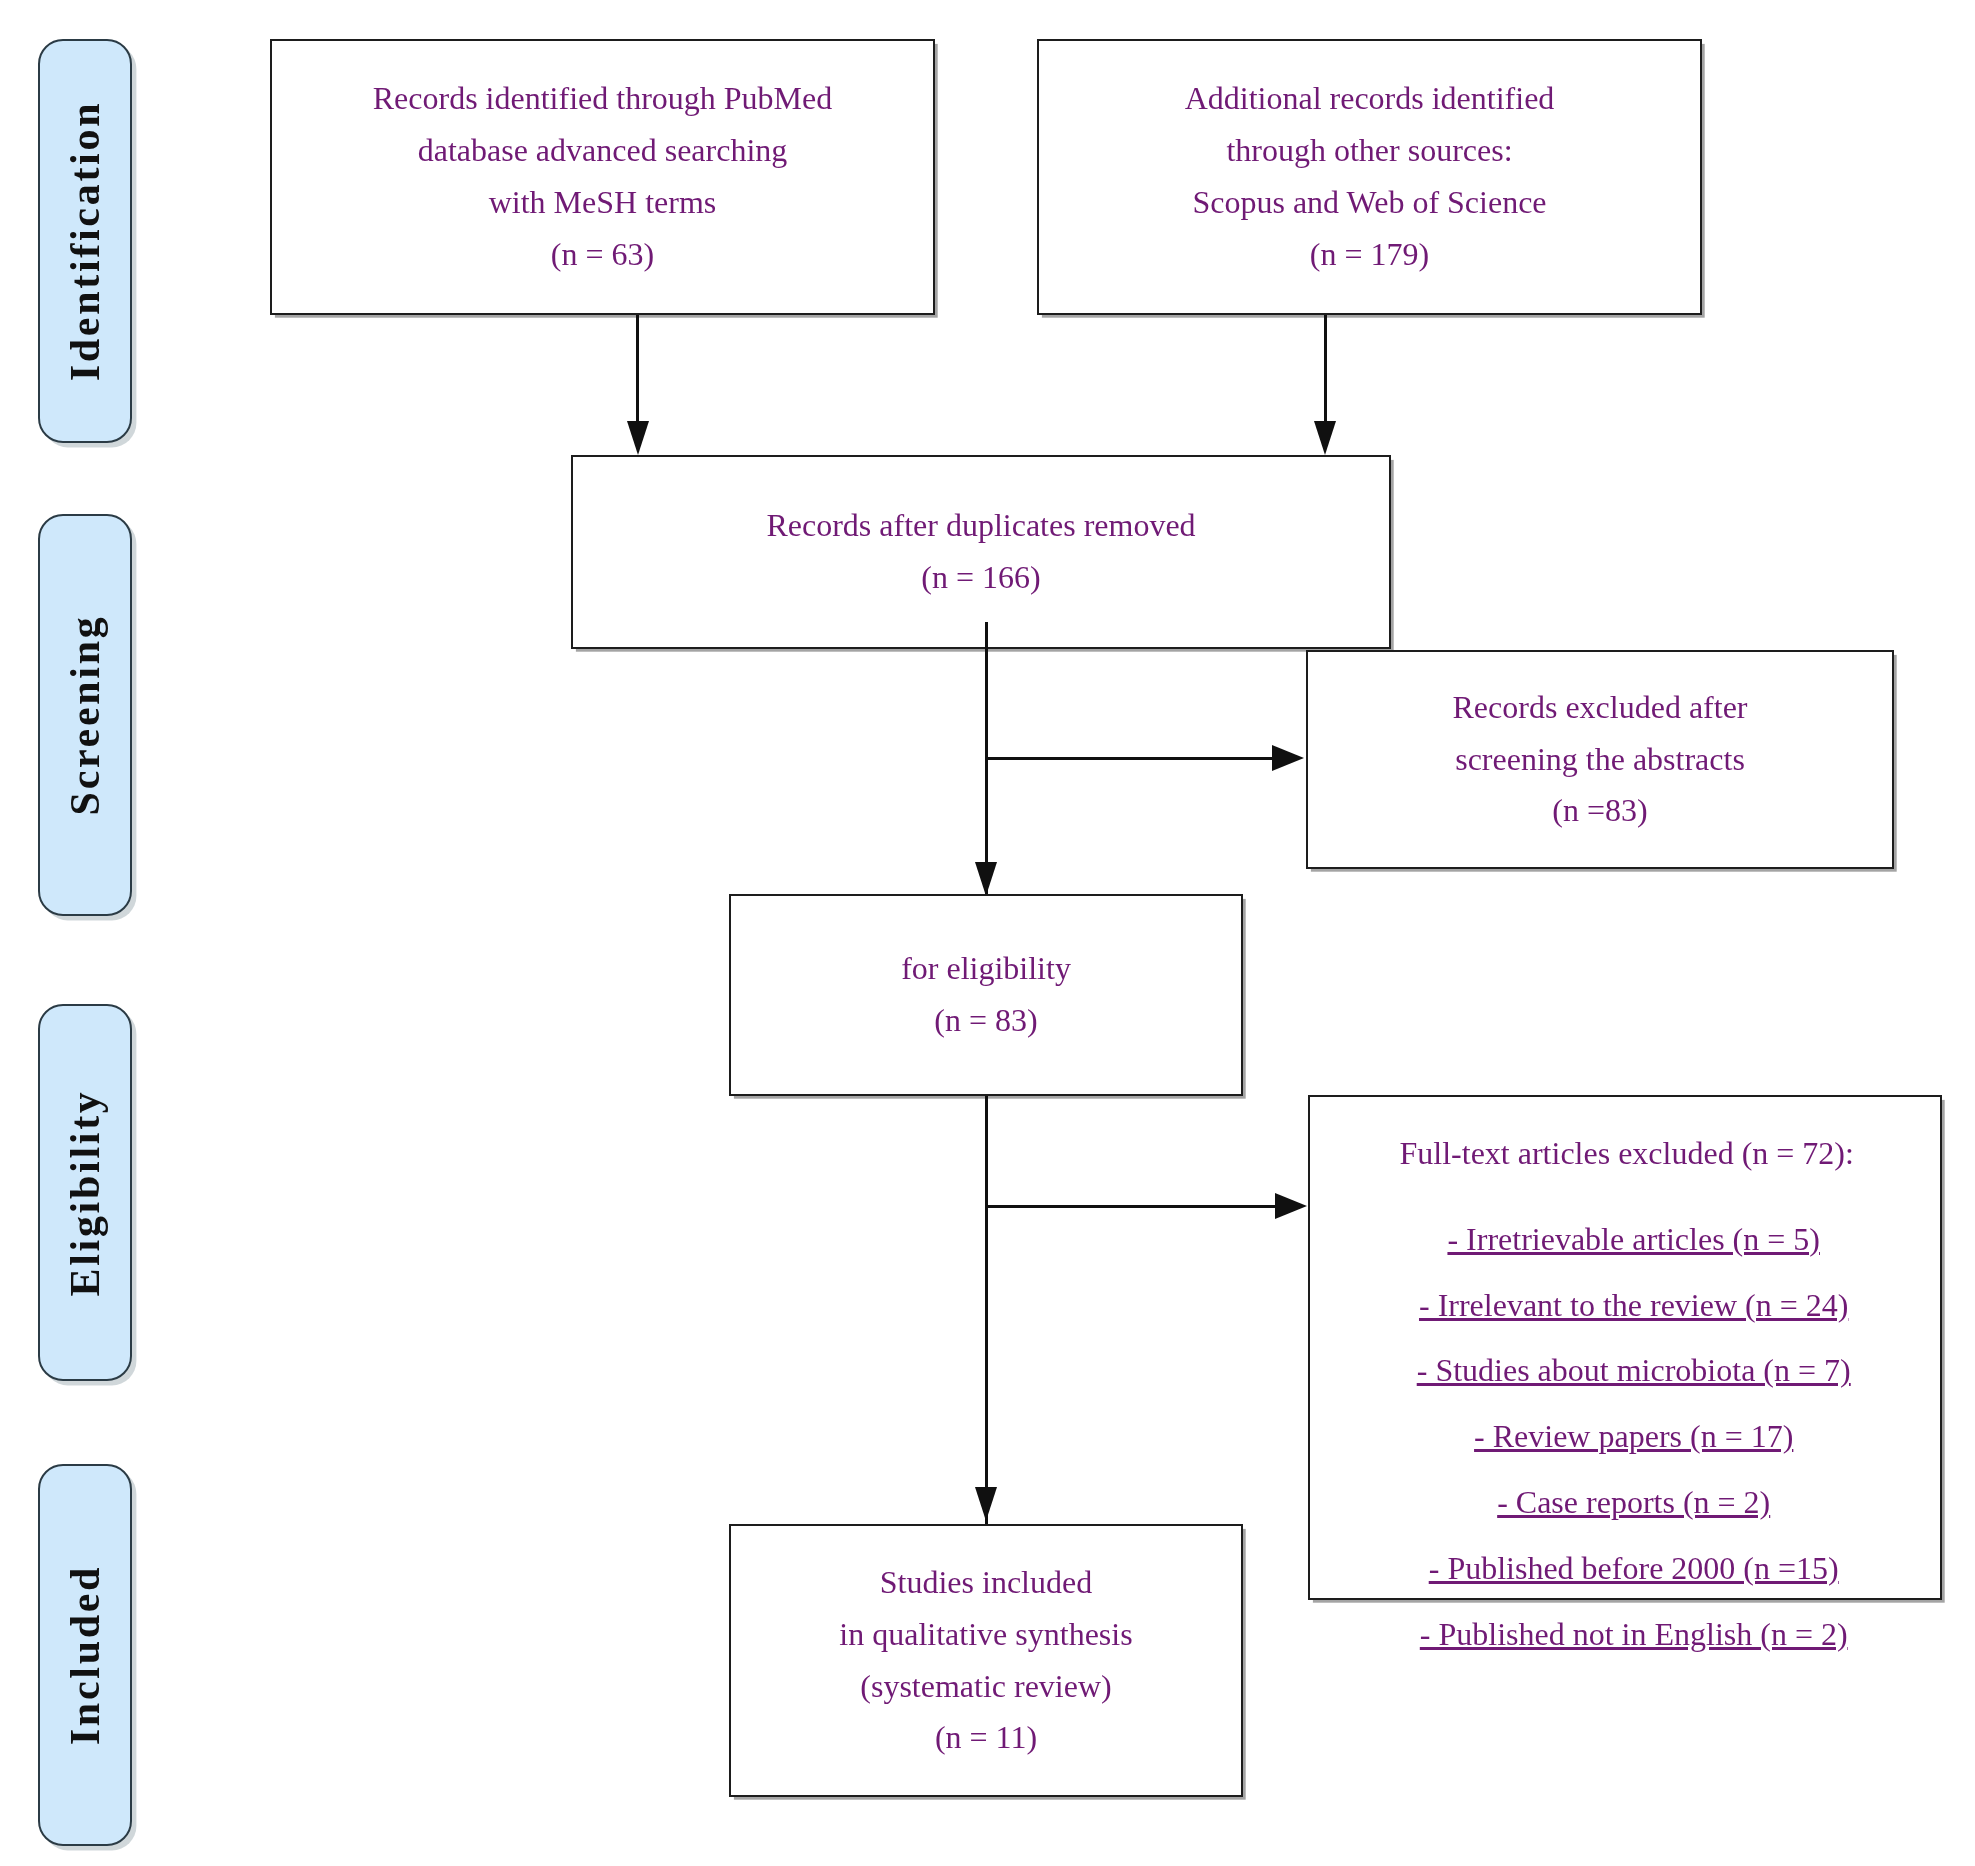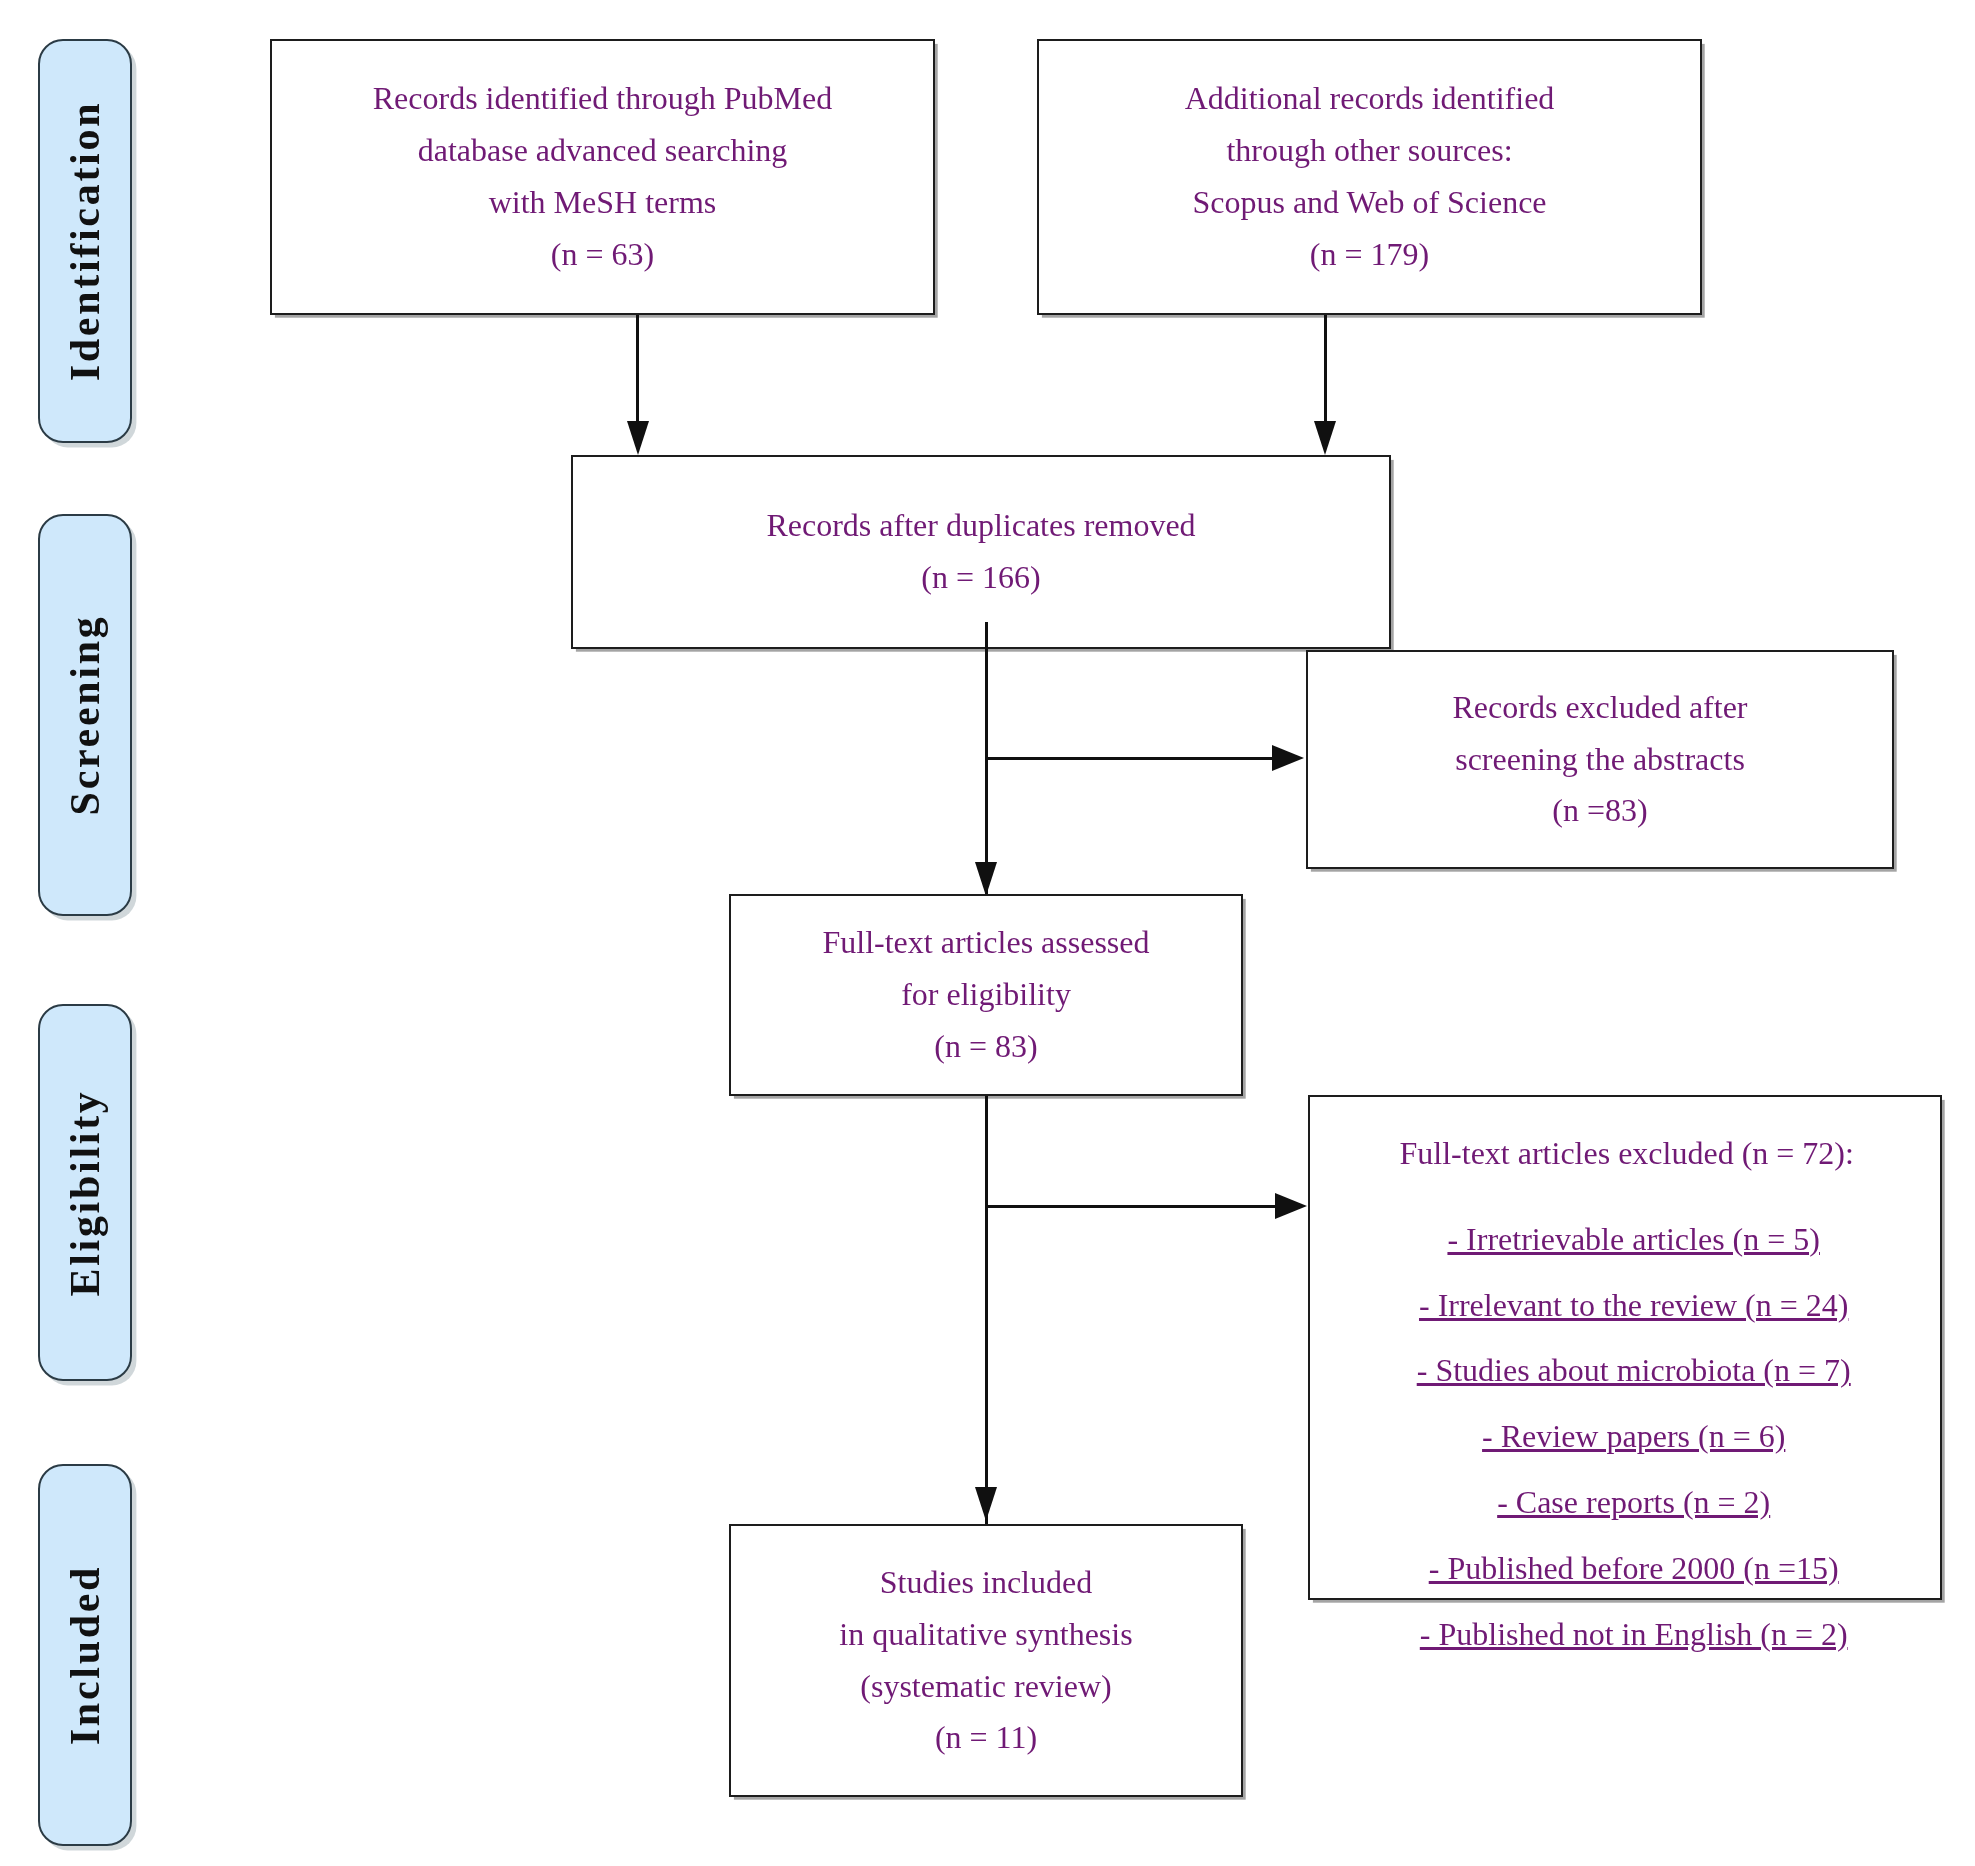--- a/index.html
+++ b/index.html
@@ -156,37 +156,36 @@
   <div class="hline" style="left:985px; top:757px; width:287px;"></div>
   <div class="arrow-right" style="left:1272px; top:745px;"></div>
 
   <div class="flow-box" style="left:1306px; top:650px; width:588px; height:219px;">
     <span class="line">Records excluded after</span>
     <span class="line">screening the abstracts</span>
     <span class="line">(n =83)</span>
   </div>
 
   <div class="flow-box" style="left:729px; top:894px; width:514px; height:202px;">
-    <span class="line">Full-text articles assessed</span>
     <span class="line">for eligibility</span>
     <span class="line">(n = 83)</span>
   </div>
 
   <div class="vline" style="left:985px; top:1096px; height:432px;"></div>
   <div class="arrow-down" style="left:975px; top:1487px;"></div>
 
   <div class="hline" style="left:985px; top:1205px; width:290px;"></div>
   <div class="arrow-right" style="left:1275px; top:1193px;"></div>
 
   <div class="flow-box listbox" style="left:1308px; top:1095px; width:634px; height:505px;">
     <span class="heading">Full-text articles excluded (n =  72):</span>
     <span class="bullet">- Irretrievable articles (n = 5)</span>
     <span class="bullet">- Irrelevant to the review (n = 24)</span>
     <span class="bullet">- Studies about microbiota (n = 7)</span>
-    <span class="bullet">- Review papers (n = 6)</span>
+    <span class="bullet">- Review papers (n = 17)</span>
     <span class="bullet">- Case reports (n = 2)</span>
     <span class="bullet">- Published before 2000 (n =15)</span>
     <span class="bullet">- Published not in English (n = 2)</span>
   </div>
 
   <div class="flow-box" style="left:729px; top:1524px; width:514px; height:273px;">
     <span class="line">Studies included</span>
     <span class="line">in qualitative synthesis</span>
     <span class="line">(systematic review)</span>
     <span class="line">(n =  11)</span>

